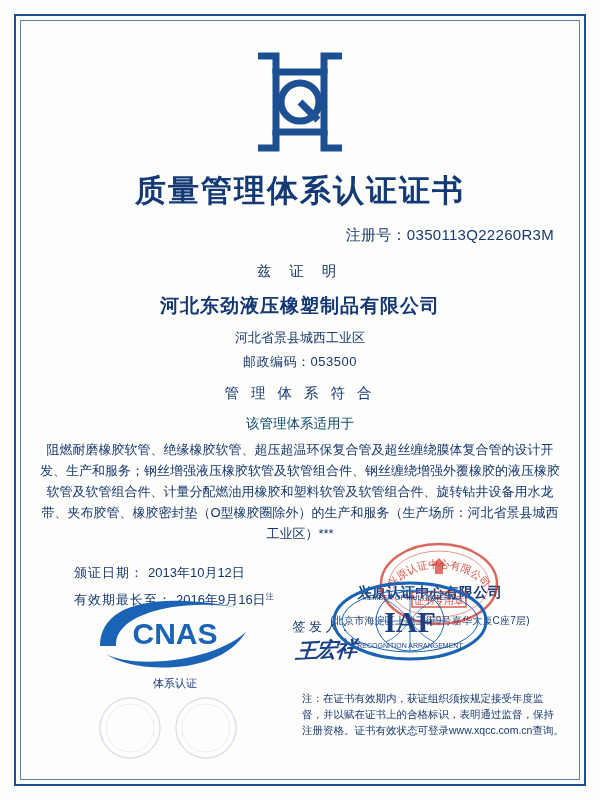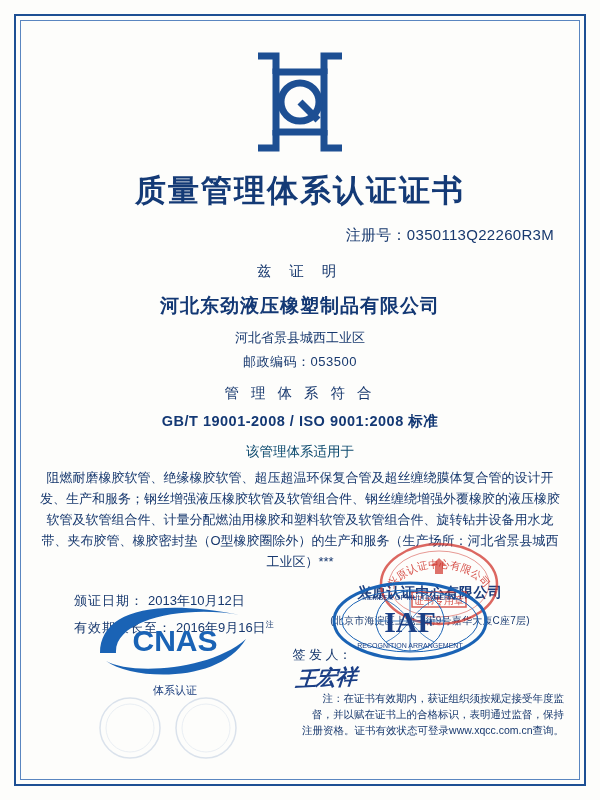--- a/index.html
+++ b/index.html
@@ -202,21 +202,21 @@
   .accred {
     position: absolute;
     left: 0;
     right: 0;
     bottom: 40px;
     height: 150px;
   }
   .cnas {
     position: absolute;
     left: 60px;
-    top: 15px;
+    top: 8px;
     width: 170px;
     text-align: center;
   }
   .cnas-caption {
     font-size: 11px;
     color: #1a3d7d;
     margin-top: 2px;
     line-height: 15px;
   }
   .cnas-code {
@@ -232,21 +232,21 @@
   }
 
   .note {
     position: absolute;
     right: 6px;
     bottom: 36px;
     width: 262px;
     font-size: 10.5px;
     line-height: 16px;
     color: #17386e;
-    text-align: right;
+    text-align: left;
   }
 
   
   .wm {
     position: absolute;
     bottom: 12px;
     left: 58px;
     width: 190px;
     height: 70px;
     opacity: 0.5;
@@ -282,21 +282,20 @@
     </div>
 
     <div class="hereby">兹 证 明</div>
     <div class="company">河北东劲液压橡塑制品有限公司</div>
     <div class="address">河北省景县城西工业区</div>
     <div class="postcode">
       <span>邮政编码：</span><span>053500</span>
     </div>
 
     <div class="conform-label">管 理 体 系 符 合</div>
-    <div class="standard">GB/T 19001-2008 / ISO 9001:2008 标准</div>
 
     <div class="scope-label">该管理体系适用于</div>
     <div class="scope-body">阻燃耐磨橡胶软管、绝缘橡胶软管、超压超温环保复合管及超丝缠绕膜体复合管的设计开发、生产和服务；钢丝增强液压橡胶软管及软管组合件、钢丝缠绕增强外覆橡胶的液压橡胶软管及软管组合件、计量分配燃油用橡胶和塑料软管及软管组合件、旋转钻井设备用水龙带、夹布胶管、橡胶密封垫（O型橡胶圈除外）的生产和服务（生产场所：河北省景县城西工业区）***</div>
 
     <div class="dates">
       <div class="date-row">
         <span class="lbl">颁证日期：</span><span class="val">2013年10月12日</span>
       </div>
       <div class="date-row">
         <span class="lbl">有效期最长至：</span><span class="val">2016年9月16日</span><span class="sup">注</span>

